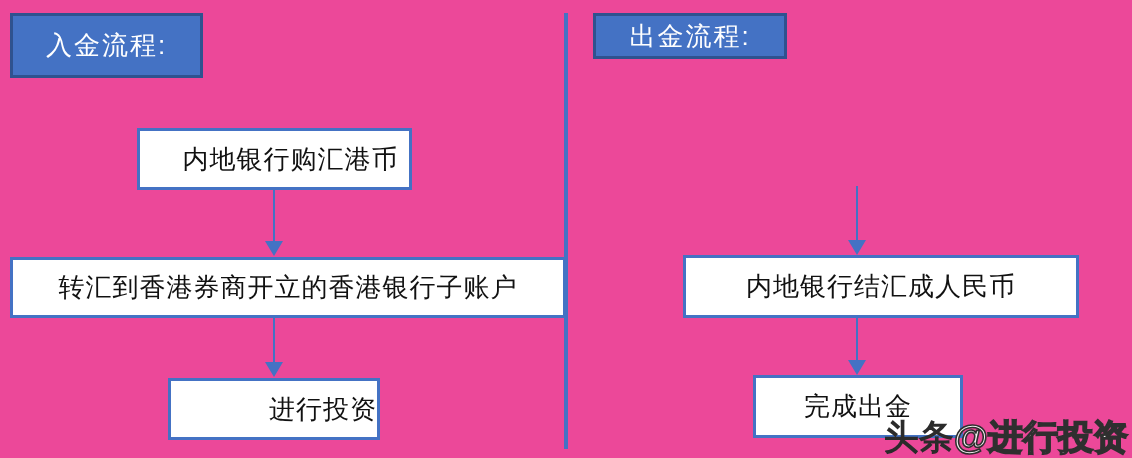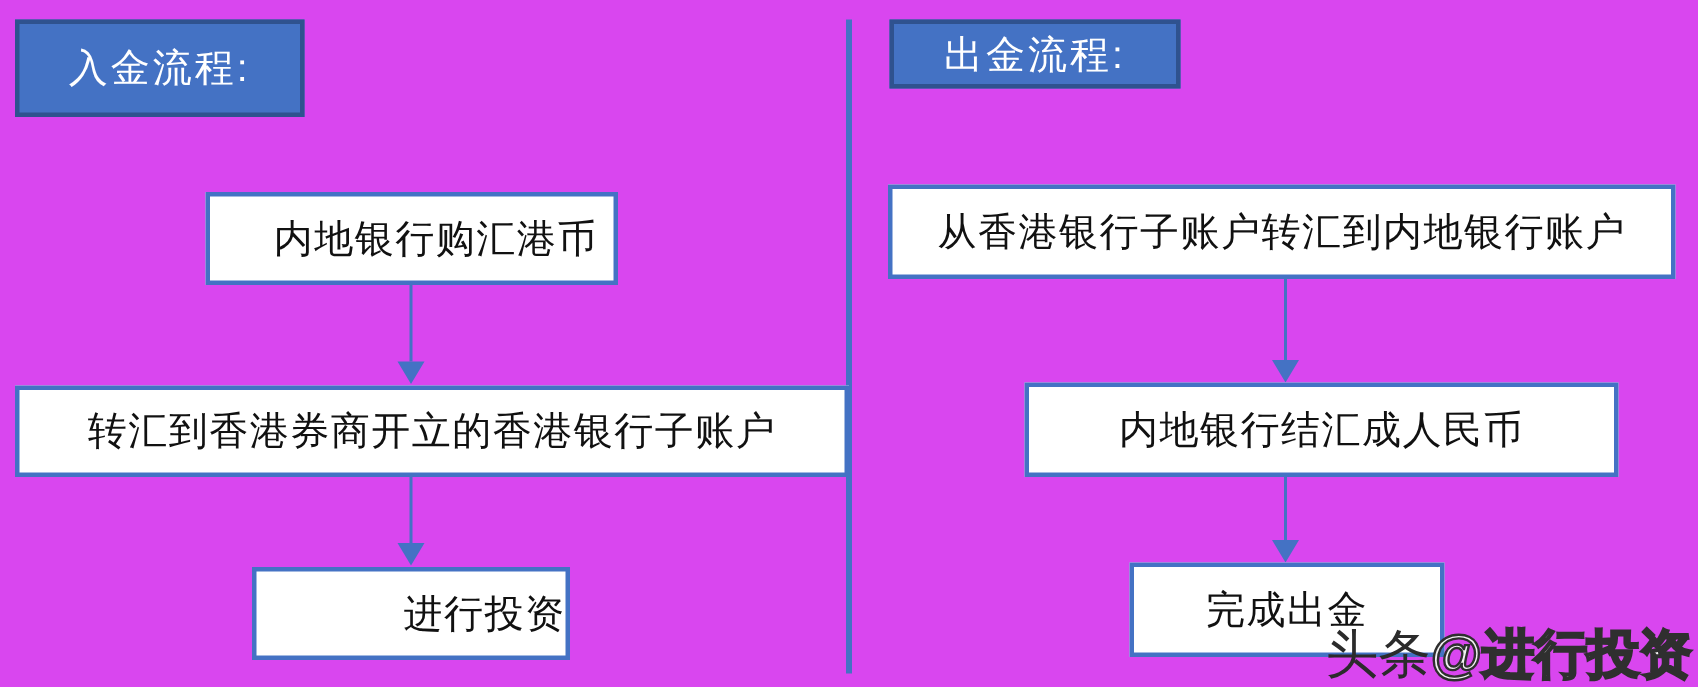--- a/index.html
+++ b/index.html
@@ -1,20 +1,20 @@
 <!DOCTYPE html>
 <html><head>
 <meta charset="utf-8">
 <style>
   html, body { margin: 0; padding: 0; background: #ffffff; }
   .canvas {
     position: relative;
     width: 1132px;
     height: 458px;
-    background: #d946ef;
+    background: #ec4899;
     overflow: hidden;
     font-family: "Liberation Sans", "DejaVu Sans", sans-serif;
   }
 
   
   .divider {
     position: absolute;
     left: 564px; top: 13px;
     width: 4px; height: 436px;
     background: #4472C4;
@@ -73,21 +73,21 @@
 
   
   .watermark {
     position: absolute;
     right: 4px; bottom: 0px;
     font-size: 35px;
     line-height: 1.2;
     white-space: nowrap;
     color: #2f2f2f;
   }
-  .wm-prefix { font-weight: normal; color: #2b2b2b; }
+  .wm-prefix { font-weight: bold; color: #2b2b2b; }
   .wm-handle {
     color: #f2f2f2;
     -webkit-text-stroke: 1.6px #2f2f2f;
     font-weight: bold;
   }
 </style>
 </head>
 <body>
 
 <div class="canvas">
@@ -117,23 +117,20 @@
   </div>
 
   <div class="step-box l-b3">
     <span>进行投资</span>
   </div>
 
   <div class="header-box r-header">
     <span>出金流程:</span>
   </div>
 
-  <div class="step-box r-b1">
-    <span>从香港银行子账户转汇到内地银行账户</span>
-  </div>
 
   <div class="arrow r-a1">
     <div class="shaft"></div>
     <div class="head"></div>
   </div>
 
   <div class="step-box r-b2">
     <span>内地银行结汇成人民币</span>
   </div>
 

